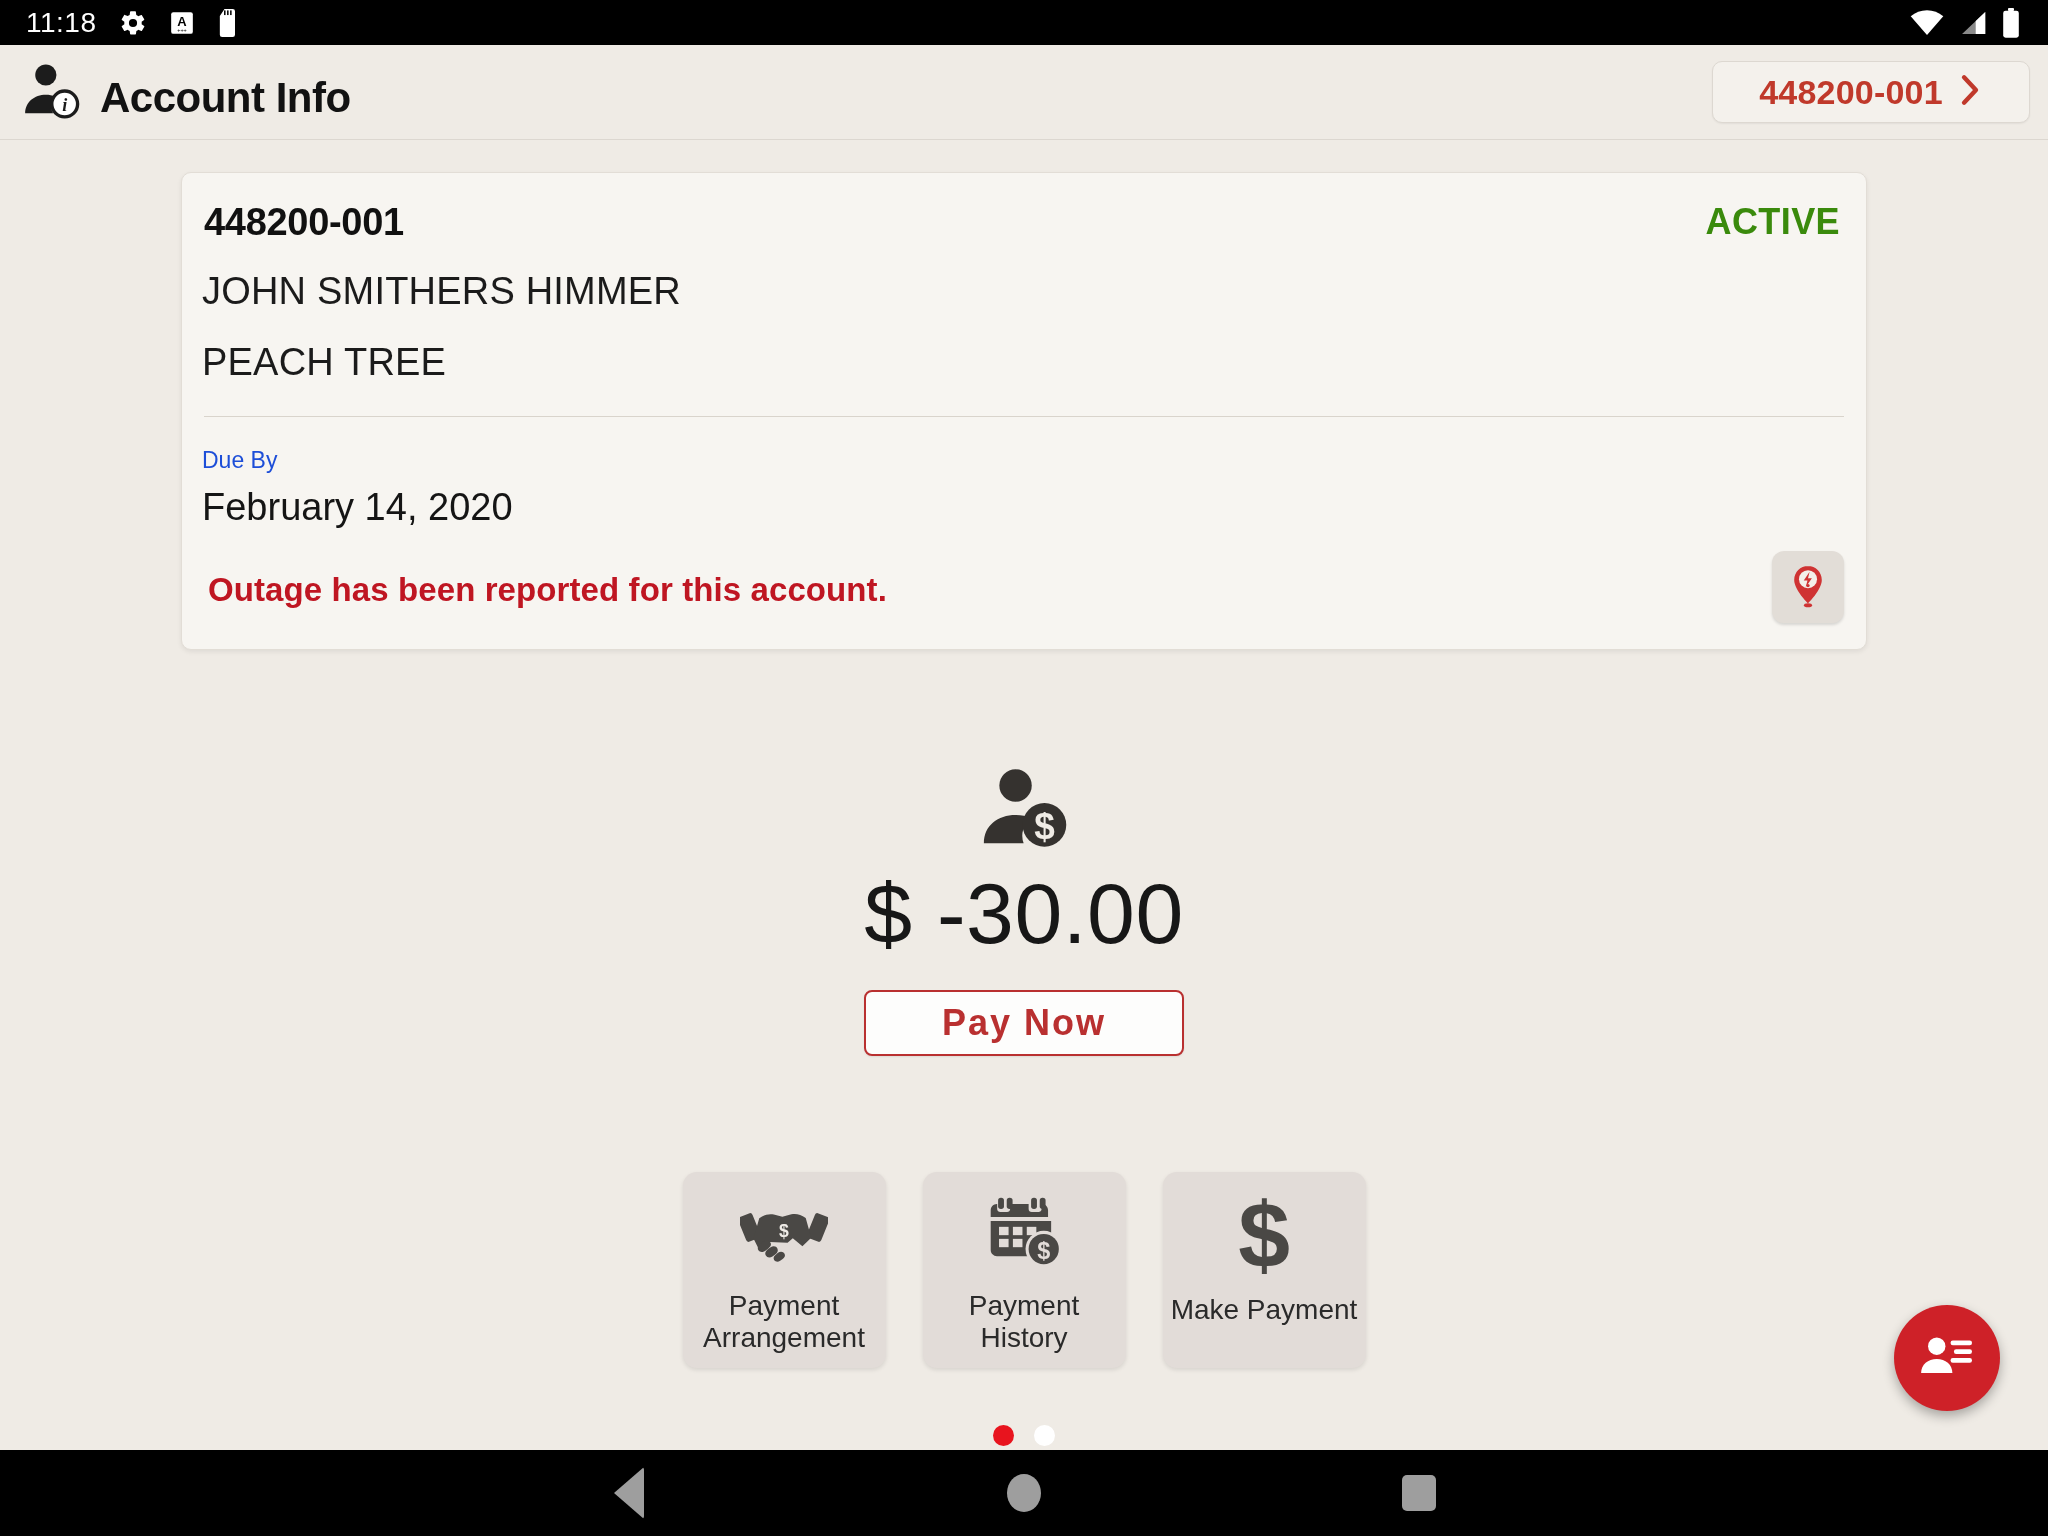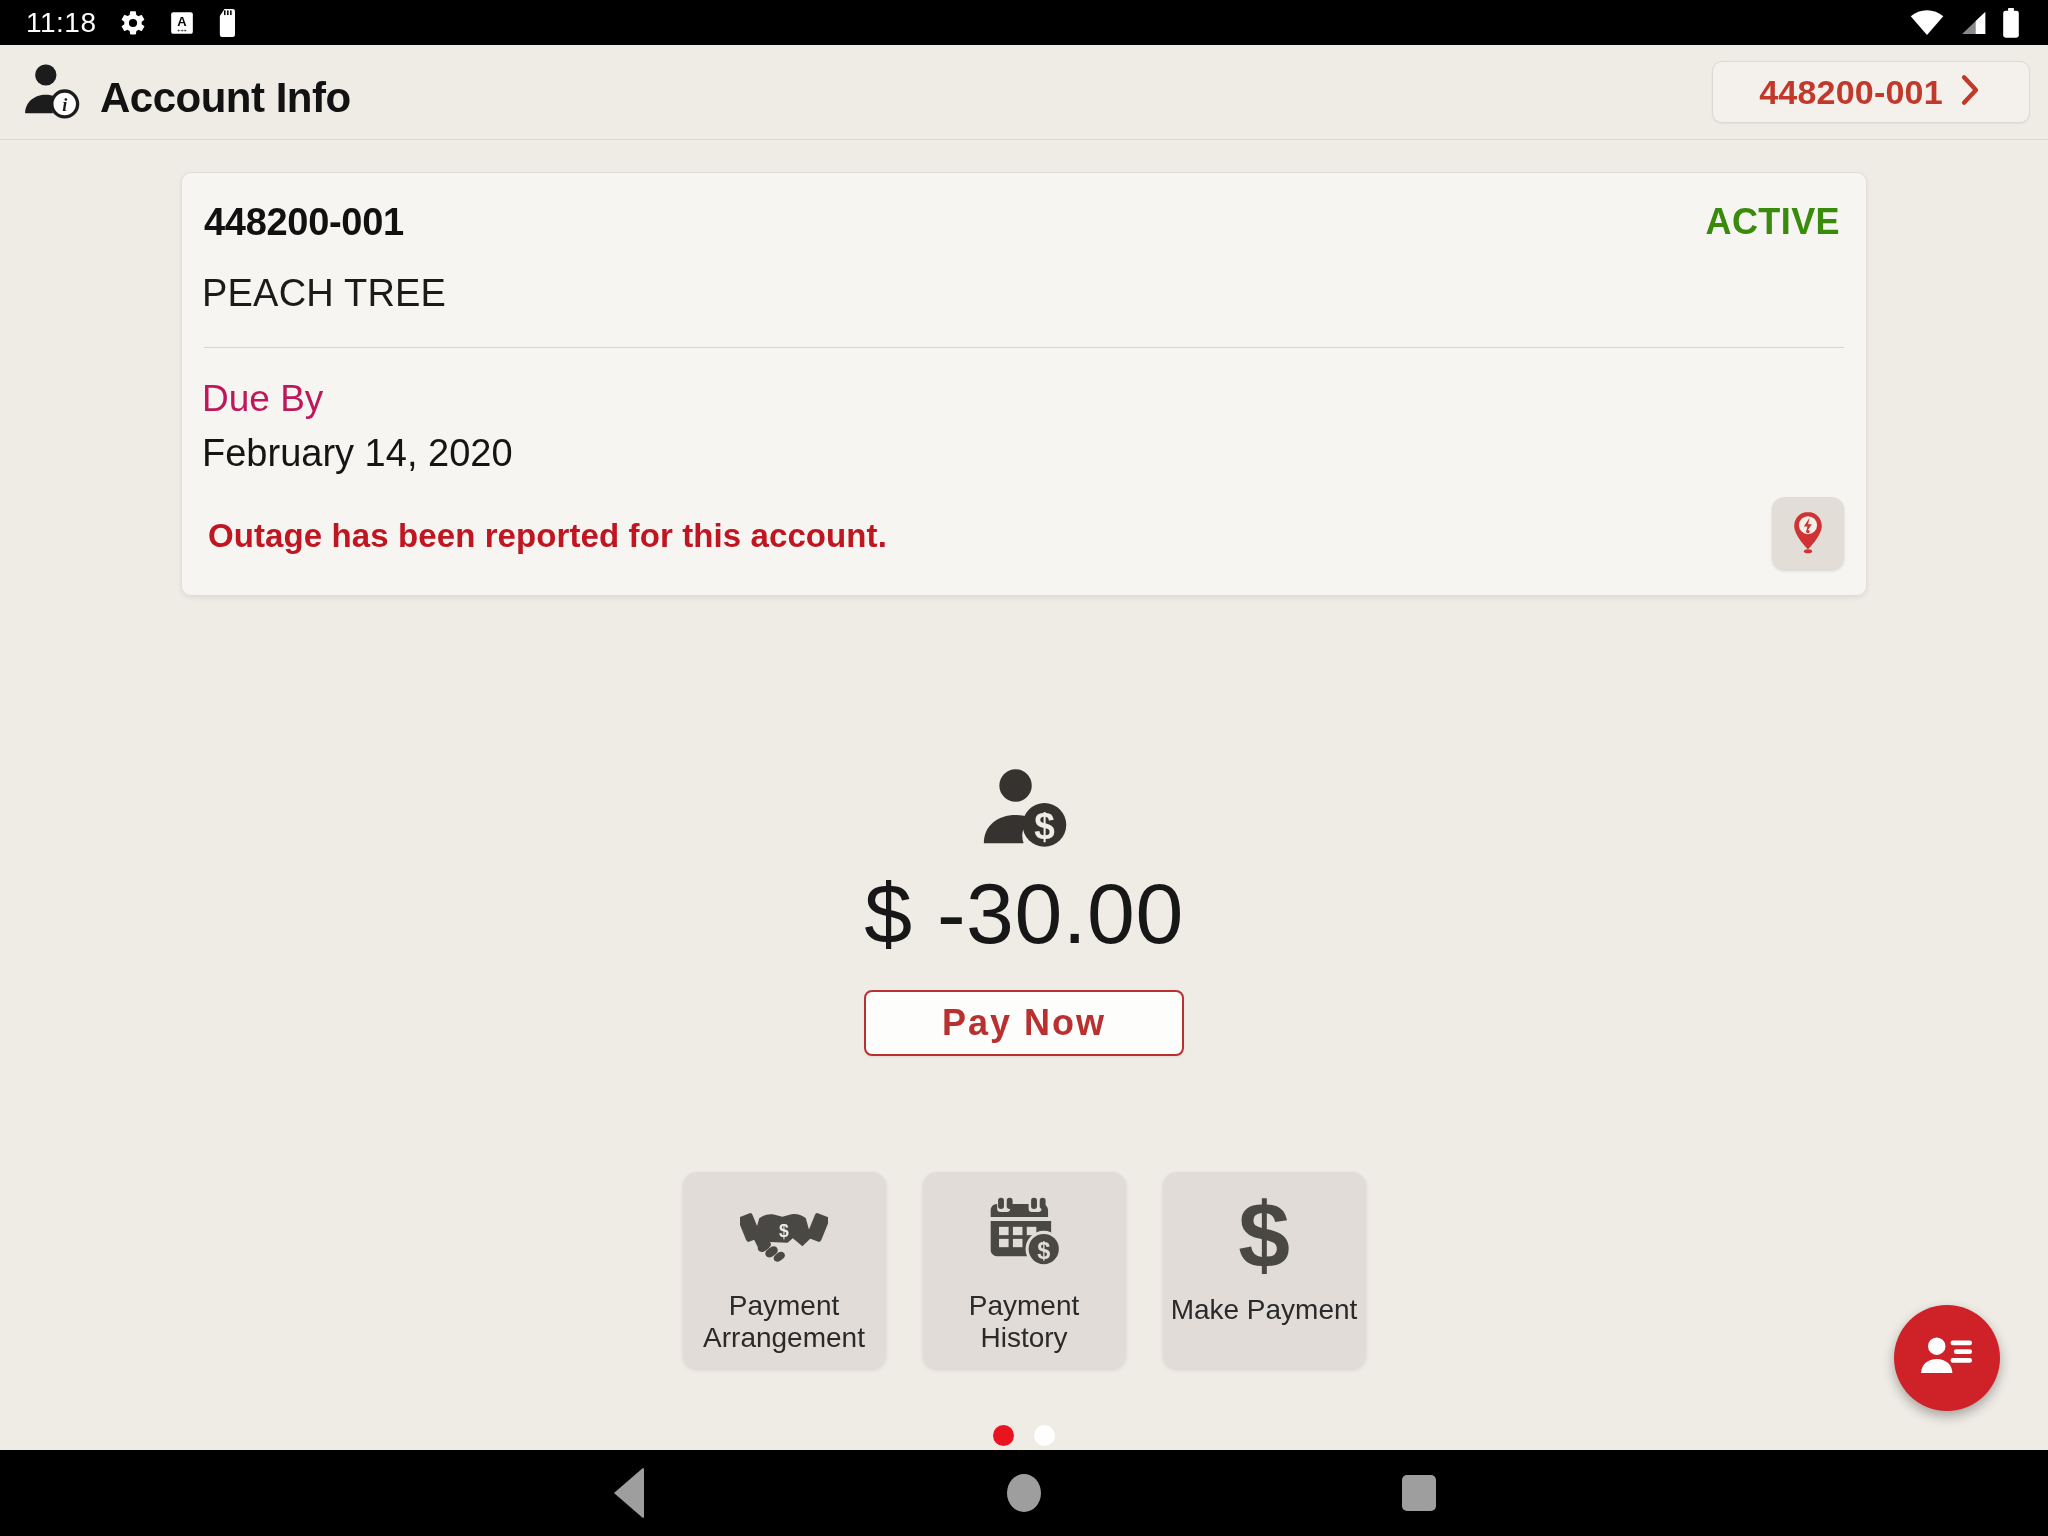--- a/index.html
+++ b/index.html
@@ -98,21 +98,21 @@
     font-size:38px; color:#1b1b1b; font-weight:400; letter-spacing:0.2px;
   }
   .card-name { margin-top:26px; }
   .card-addr { margin-top:28px; }
   .card-div {
     height:1px; background:#d9d4cc;
     margin:32px 2px 0 2px;
   }
   .due-label {
     margin-top:30px;
-    font-size:37px; color:#be185d; font-weight:400;
+    font-size:23px; color:#1d4ed8; font-weight:400;
   }
   .due-date {
     margin-top:12px;
     font-size:38px; color:#151515; font-weight:400;
   }
   .outage-row {
     display:flex; align-items:center; margin-top:28px;margin-left:6px;
   }
   .outage-text {
     font-size:33px; font-weight:700; color:#bf1622; letter-spacing:0.1px;
@@ -285,20 +285,21 @@
     </div>
   </div>
 
   <div class="main">
 
     <div class="card">
       <div class="card-top">
         <span class="card-acct">448200-001</span>
         <span class="card-status">ACTIVE</span>
       </div>
+      <div class="card-name">JOHN SMITHERS HIMMER</div>
       <div class="card-addr">PEACH TREE</div>
       <div class="card-div"></div>
       <div class="due-label">Due By</div>
       <div class="due-date">February 14, 2020</div>
       <div class="outage-row">
         <span class="outage-text">Outage has been reported for this account.</span>
         <span class="outage-btn">
           <svg width="46" height="46" viewBox="0 0 24 26">
             <path d="M12 1.2c-4.3 0-7.8 3.5-7.8 7.8 0 5.6 7.8 13.2 7.8 13.2s7.8-7.6 7.8-13.2c0-4.3-3.5-7.8-7.8-7.8z" fill="#cf3333"></path>
             <circle cx="12" cy="8.6" r="5.1" fill="#f3efe9"></circle>

